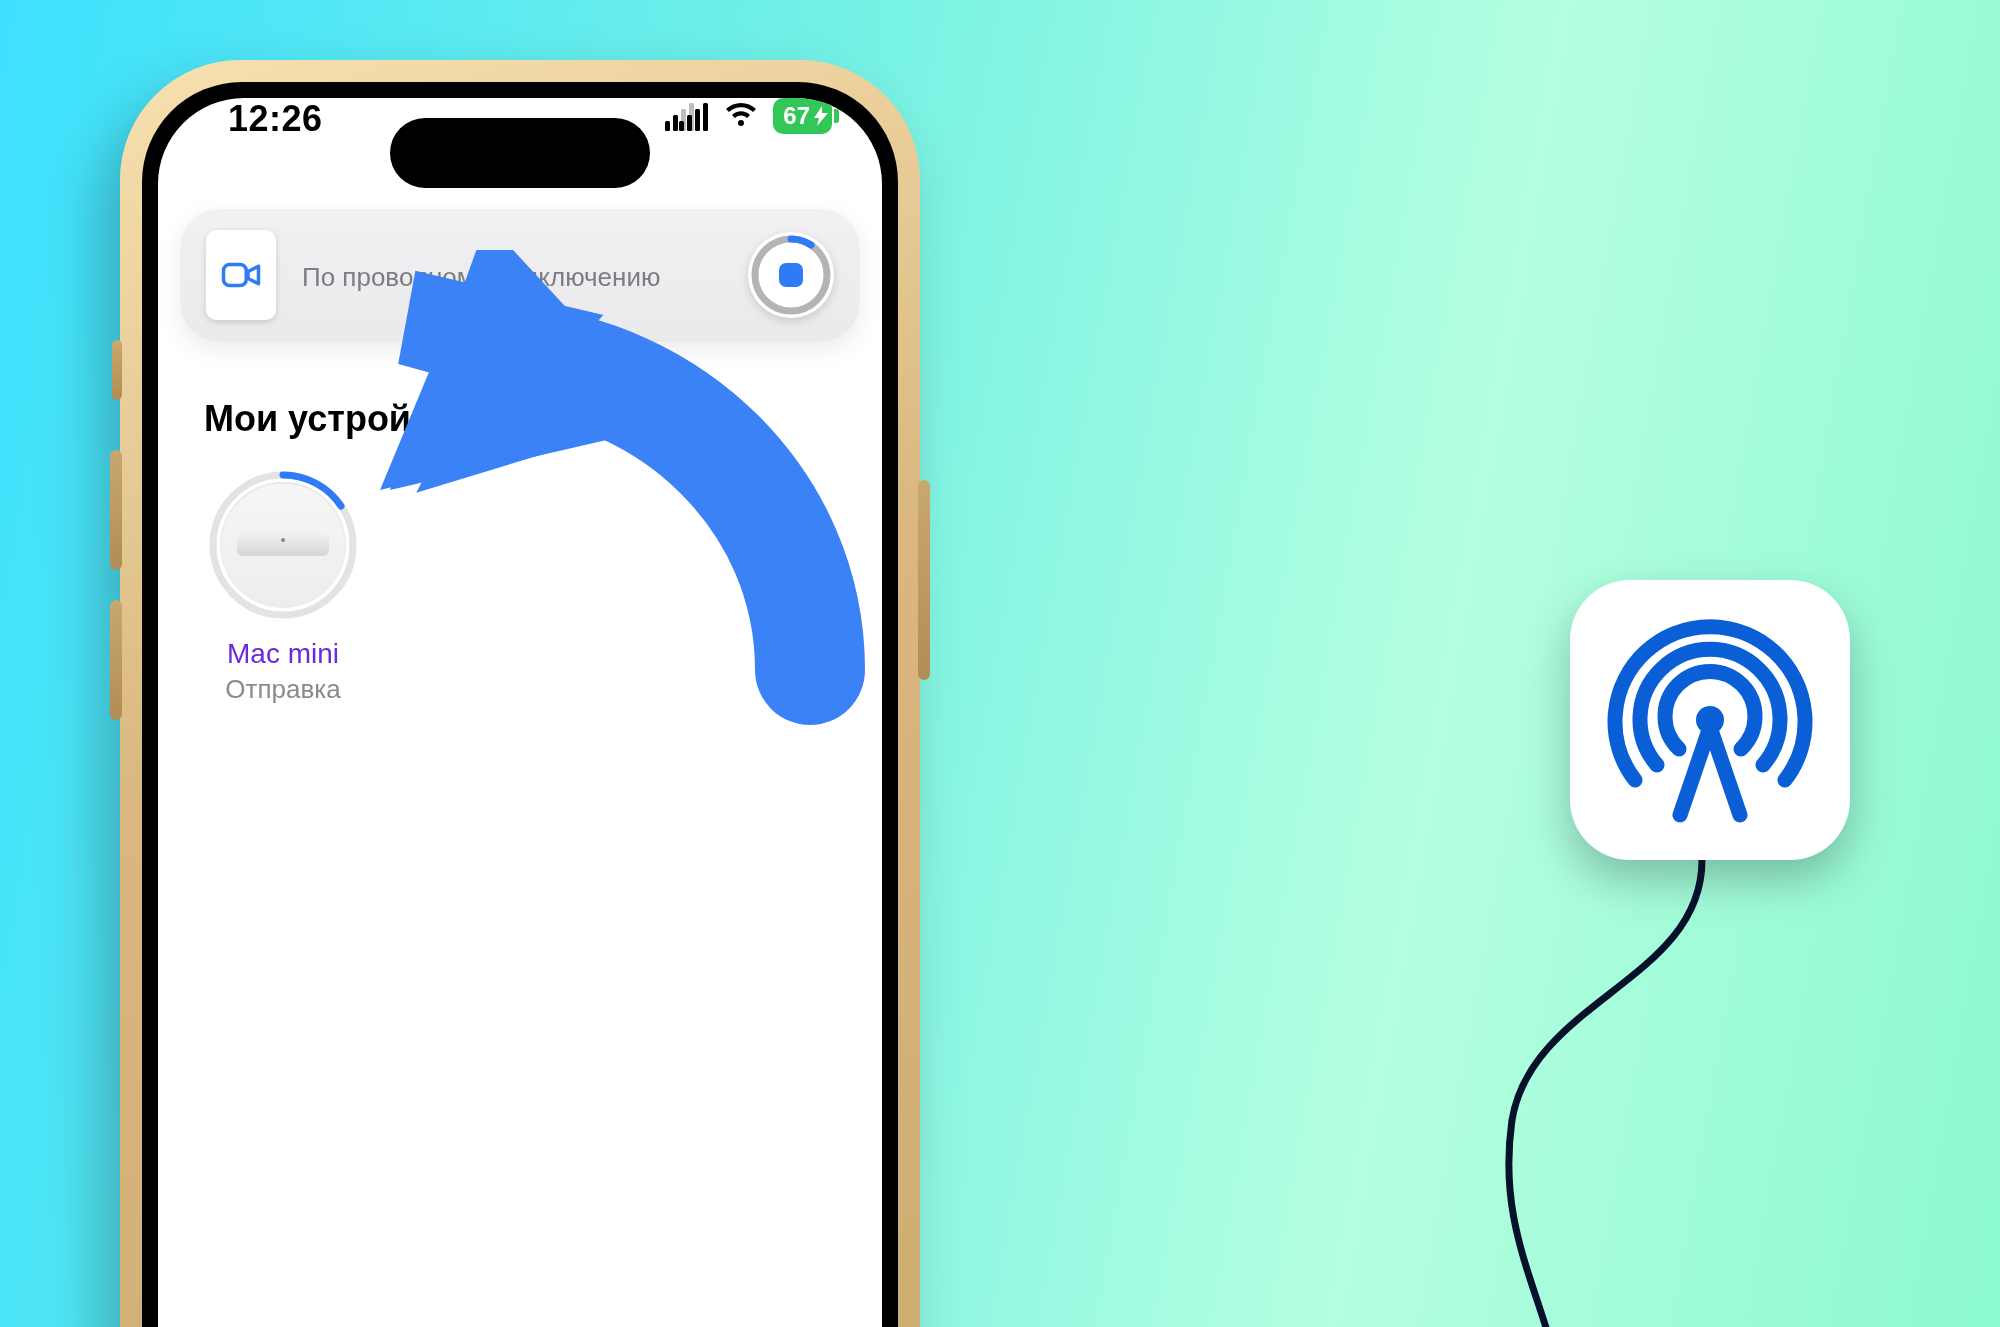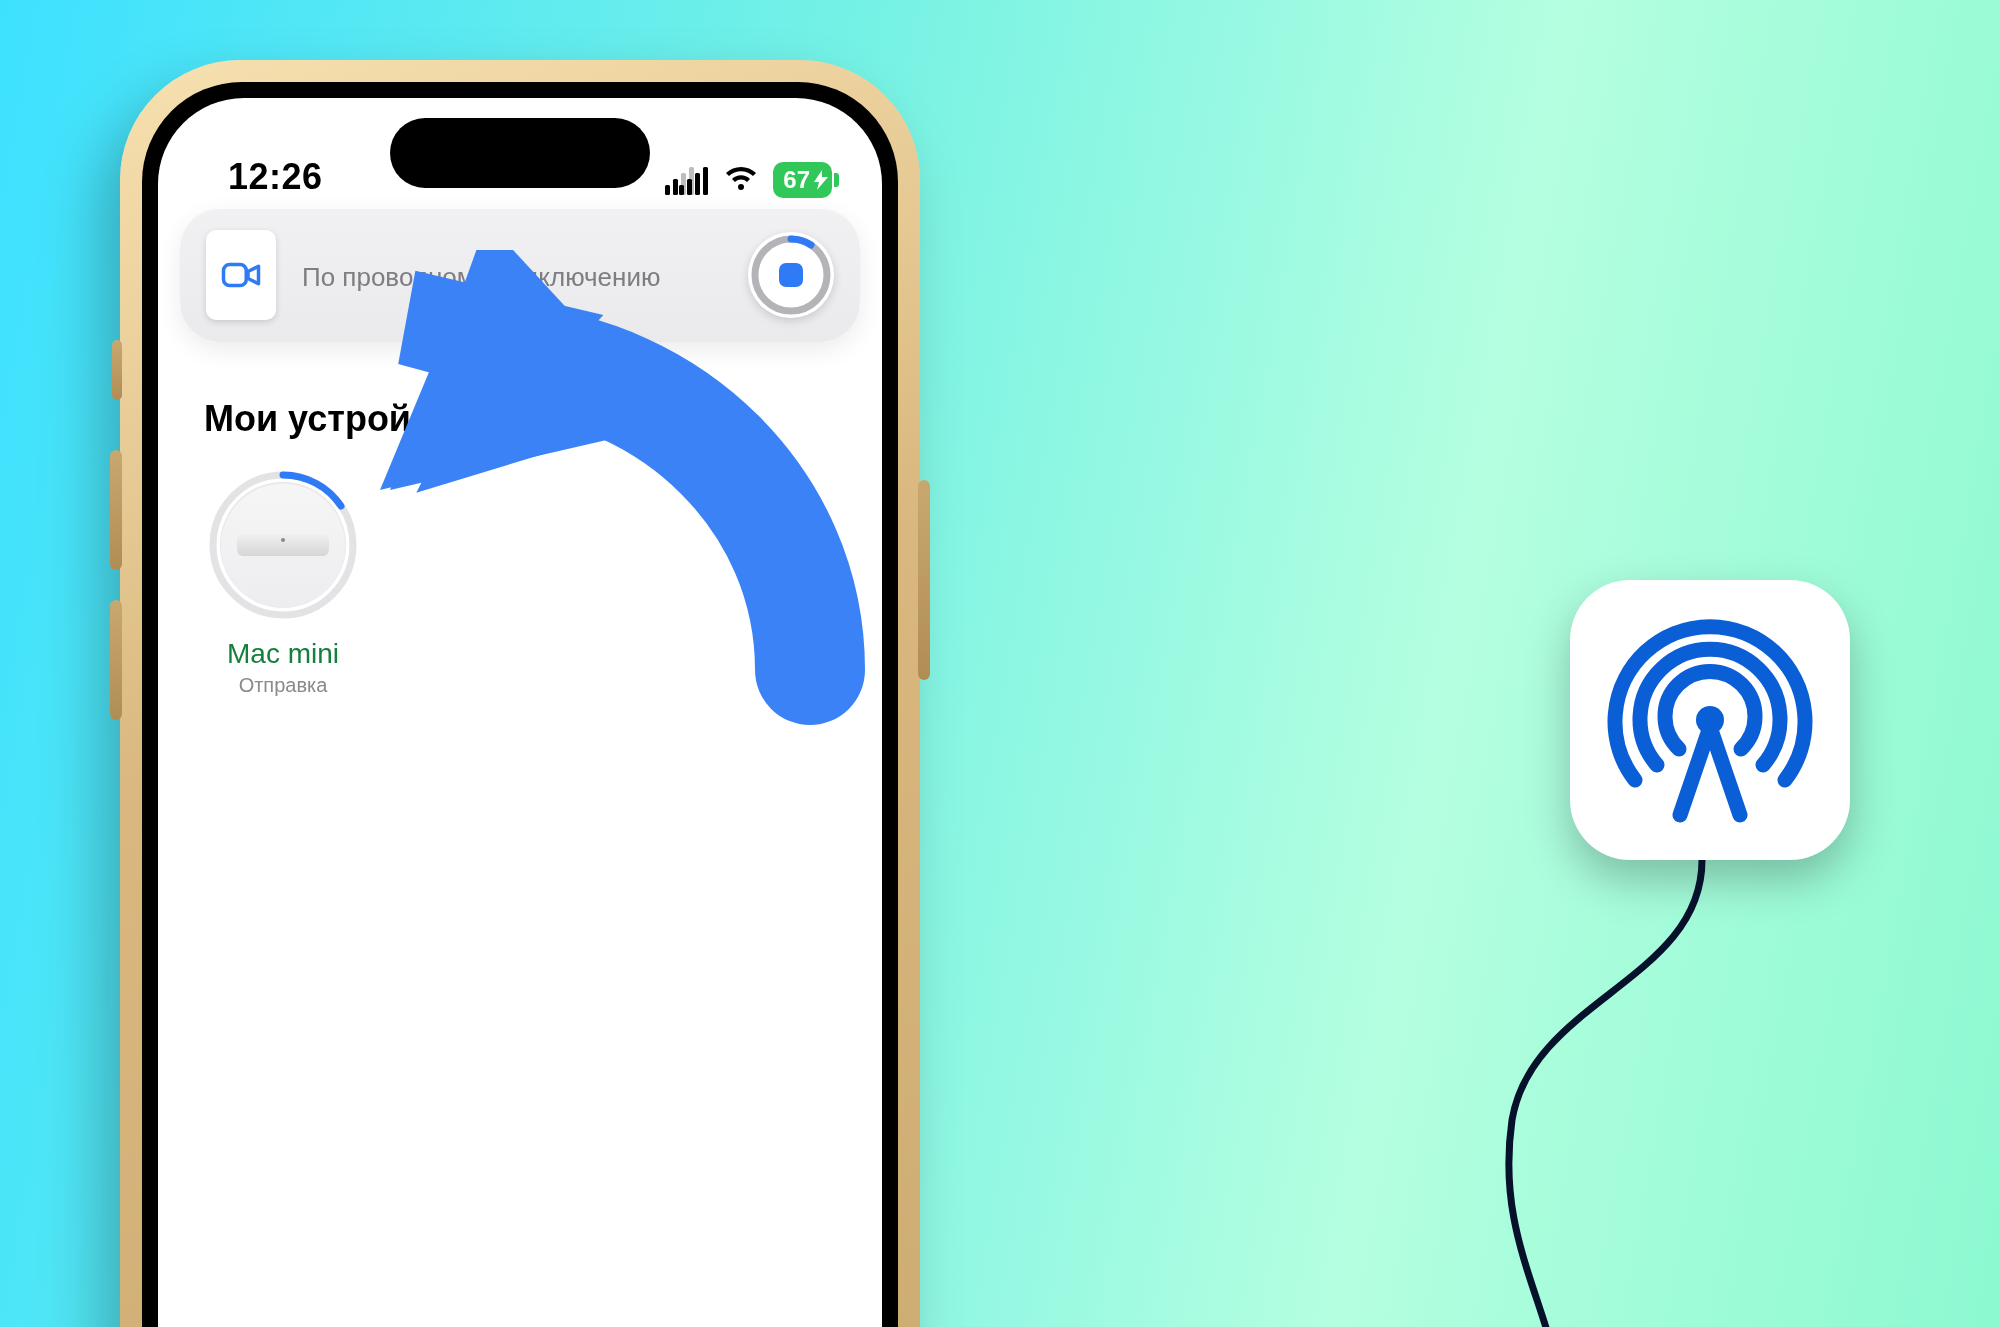--- a/index.html
+++ b/index.html
@@ -51,21 +51,21 @@
     width: 260px; height: 70px;
     background: #000;
     border-radius: 60px;
     z-index: 50;
   }
 
   
   .status-bar {
     position: absolute; top: 0; left: 0; right: 0;
     height: 100px;
-    display: flex; align-items: flex-end; justify-content: space-between;
+    display: flex; align-items: flex-start; justify-content: space-between;
     padding: 0 50px 0 70px;
     z-index: 40;
   }
   .status-time { font-size: 36px; font-weight: 600; letter-spacing: .5px; }
   .status-icons { display: flex; align-items: center; gap: 14px; }
 
   .battery-pill {
     display: flex; align-items: center;
     background: #31c759;
     color: #fff;
@@ -136,22 +136,22 @@
   .mac-mini {
     width: 92px; height: 22px;
     background: linear-gradient(#f0f0f0,#d6d6d6);
     border-radius: 6px;
     position:relative;
   }
   .mac-mini::before{
     content:""; position:absolute; left:50%; top:4px; transform:translateX(-50%);
     width:4px;height:4px;border-radius:50%;background:#888;
   }
-  .device-name { font-size:28px; margin-top:18px; color:#15803d; }
-  .device-status { font-size:20px; color:#8a8a8f; margin-top:4px; }
+  .device-name { font-size:28px; margin-top:18px; color:#6d28d9; }
+  .device-status { font-size:26px; color:#8a8a8f; margin-top:4px; }
 
   
   .arrow-overlay {
     position:absolute;
     left: 340px; top: 250px;
     width: 560px; height: 560px;
     z-index: 200;
     pointer-events:none;
   }
 

